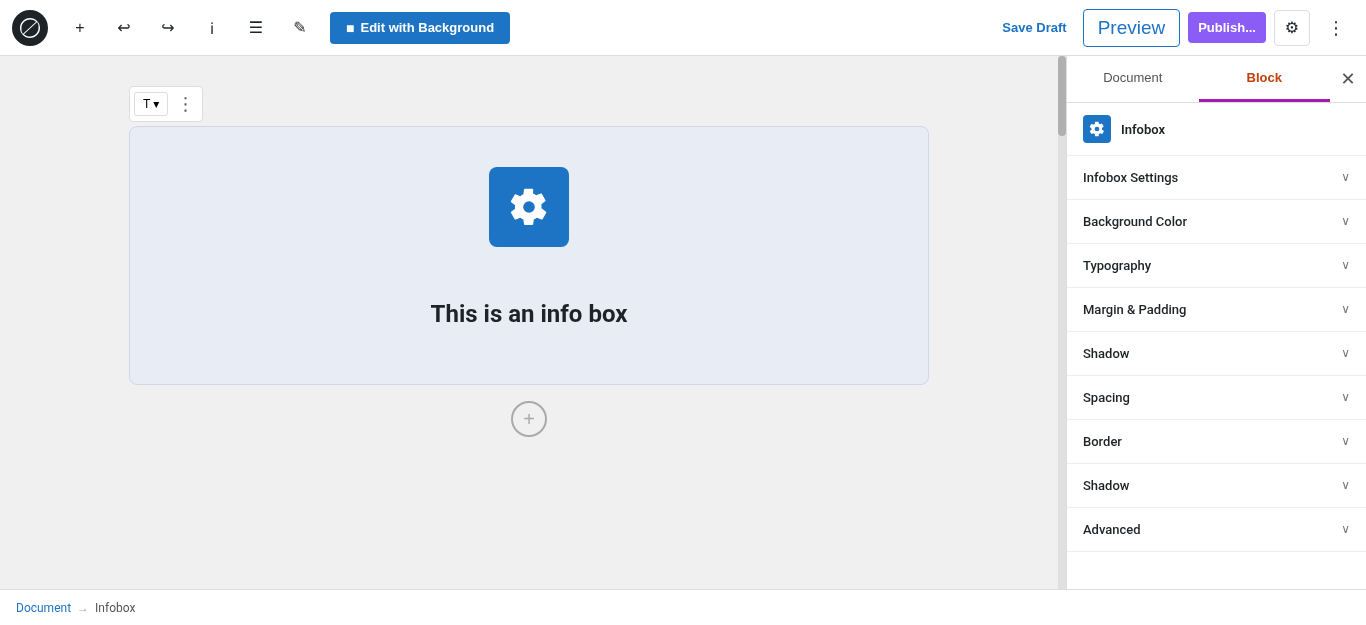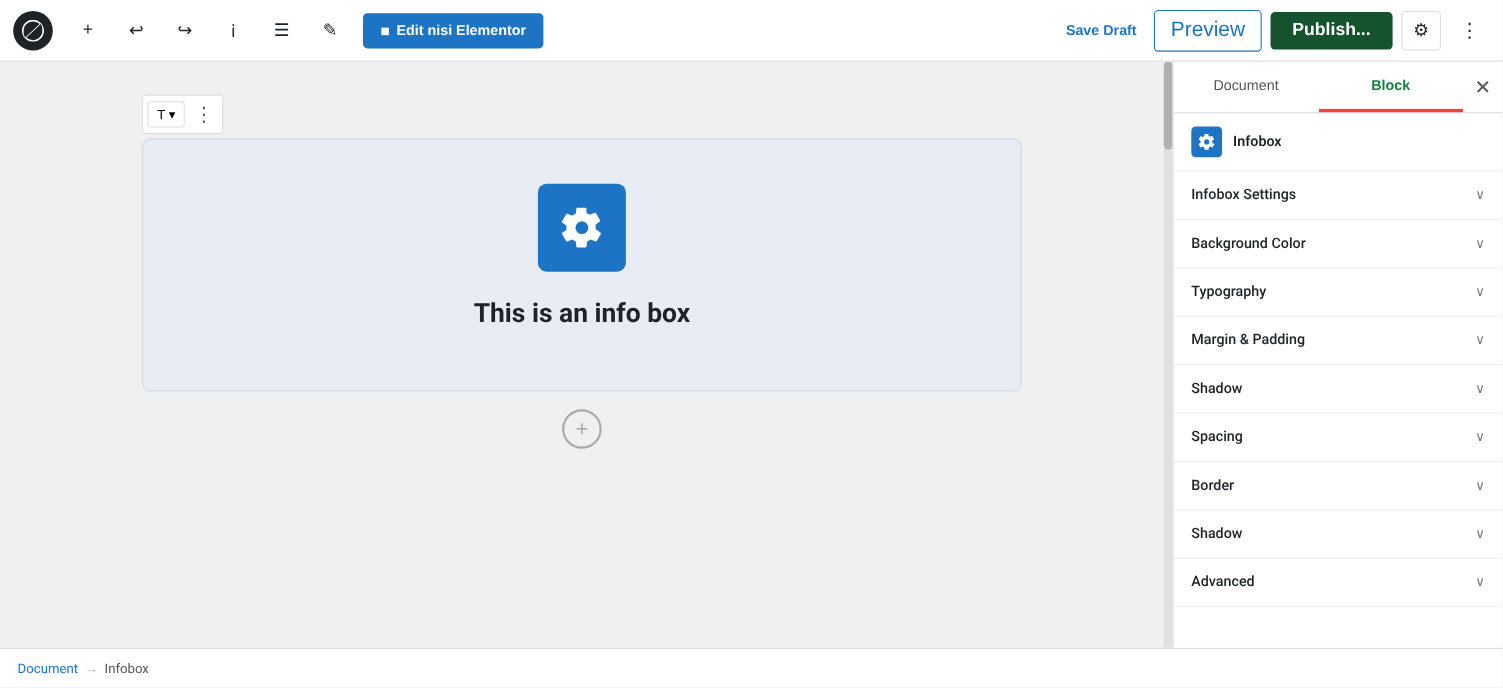--- a/index.html
+++ b/index.html
@@ -28,22 +28,22 @@
     .toolbar-edit-btn .btn-icon { font-size: 14px; }
     .toolbar-spacer { flex: 1; }
     .toolbar-save-draft {
       background: none; border: none; color: #1d74c4; font-size: 13px; cursor: pointer; padding: 8px; font-weight: bold;
     }
     .toolbar-preview {
       background: none; border: 1px solid #1d74c4; color: #1d74c4; border-radius: 4px;
       padding: 7px 14px; font-size: 19px; cursor: pointer;
     }
     .toolbar-publish {
-      background: #14532d; color: #fff; border: none; border-radius: 4px;
-      padding: 8px 20px; font-size: 16px; font-weight: 600; cursor: pointer;
+      background: #8b5cf6; color: #fff; border: none; border-radius: 4px;
+      padding: 8px 10px; font-size: 13px; font-weight: 600; cursor: pointer;
     }
     .toolbar-gear {
       background: none; border: 1px solid #ddd; border-radius: 4px;
       width: 36px; height: 36px; display: flex; align-items: center; justify-content: center;
       cursor: pointer; color: #1d2327; font-size: 16px;
     }
     .toolbar-dots {
       background: none; border: none; width: 36px; height: 36px;
       display: flex; align-items: center; justify-content: center; cursor: pointer; font-size: 18px; color: #1d2327;
     }
@@ -80,20 +80,21 @@
     }
     .block-toolbar-more {
       background: none; border: none; cursor: pointer; font-size: 18px; color: #555;
       padding: 2px 4px;
     }
 
     .infobox-block {
       background: #e8ecf5; border-radius: 8px; padding: 40px 60px;
       display: flex; flex-direction: column; align-items: center; text-align: center;
       border: 1px solid #d0d8e8;
+      gap: 29px;
     }
 
     .infobox-icon-wrap {
       width: 80px; height: 80px; background: #1d74c4; border-radius: 8px;
       display: flex; align-items: center; justify-content: center; margin-bottom: 24px;
     }
     .infobox-icon-wrap svg { width: 40px; height: 40px; fill: #fff; }
 
     .infobox-title {
       font-size: 24px; font-weight: 700; color: #1d2327; margin-bottom: 16px;
@@ -128,21 +129,21 @@
     .panel-header {
       display: flex; align-items: center; border-bottom: 1px solid #ddd;
       padding: 0; flex-shrink: 0;
     }
     .panel-tab {
       flex: 1; padding: 14px 12px; font-size: 13px; text-align: center;
       cursor: pointer; border: none; background: none; color: #555;
       border-bottom: 3px solid transparent;
     }
     .panel-tab.active {
-      color: #15803d; border-bottom: 3px solid #ef4444; font-weight: 600;
+      color: #c2410c; border-bottom: 3px solid #a21caf; font-weight: 600;
     }
     .panel-close {
       width: 36px; height: 36px; display: flex; align-items: center; justify-content: center;
       cursor: pointer; font-size: 18px; color: #555; border: none; background: none;
     }
 
     .panel-block-label {
       display: flex; align-items: center; gap: 10px; padding: 12px 16px;
       border-bottom: 1px solid #eee; flex-shrink: 0;
     }
@@ -197,21 +198,21 @@
   </button>
   <button class="toolbar-btn" title="List View">
     <span>☰</span>
   </button>
   <button class="toolbar-btn" title="Edit">
     <span>✎</span>
   </button>
 
   <button class="toolbar-edit-btn">
     <span class="btn-icon">■</span>
-    <span>Edit nisi Elementor</span>
+    <span>Edit with Background</span>
   </button>
 
   <div class="toolbar-spacer"></div>
 
   <button class="toolbar-save-draft">Save Draft</button>
   <button class="toolbar-preview">Preview</button>
   <button class="toolbar-publish">Publish...</button>
   <div class="toolbar-gear">
     <span>⚙</span>
   </div>

